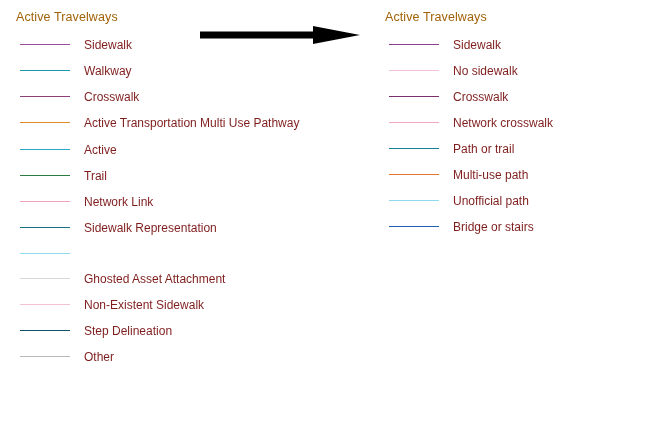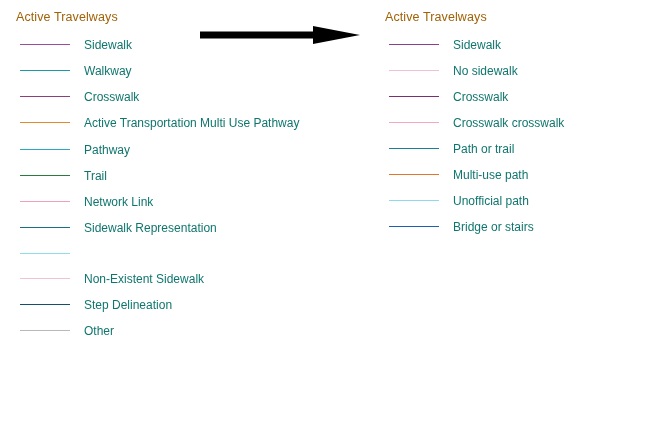--- a/index.html
+++ b/index.html
@@ -50,21 +50,21 @@
   .swatch-line {
     position: absolute;
     left: 4px;
     right: 4px;
     top: 6px;
     height: 0;
     border-top-style: solid;
   }
   .legend-label {
     font-size: 12px;
-    color: #0f766e;
+    color: #7f1d1d;
     line-height: 15px;
     max-width: 240px;
   }
   .legend-item.two-line { margin-bottom: 12px; text-align: right; }
 
   
   #arrow {
     position: absolute;
     left: 200px;
     top: 26px;
@@ -99,21 +99,21 @@
       <li class="legend-item two-line">
         <span class="swatch-wrap">
           <span class="swatch-line" style="border-top-color: rgb(224, 138, 46); border-top-width: 1.4px;"></span>
         </span>
         <span class="legend-label">Active Transportation Multi Use Pathway</span>
       </li>
       <li class="legend-item">
         <span class="swatch-wrap">
           <span class="swatch-line" style="border-top-color: rgb(42, 168, 196); border-top-width: 1.4px;"></span>
         </span>
-        <span class="legend-label">Pathway</span>
+        <span class="legend-label">Active</span>
       </li>
       <li class="legend-item">
         <span class="swatch-wrap">
           <span class="swatch-line" style="border-top-color: rgb(43, 122, 63); border-top-width: 1.4px;"></span>
         </span>
         <span class="legend-label">Trail</span>
       </li>
       <li class="legend-item">
         <span class="swatch-wrap">
           <span class="swatch-line" style="border-top-color: rgb(240, 160, 184); border-top-width: 1.4px;"></span>
@@ -123,20 +123,26 @@
       <li class="legend-item">
         <span class="swatch-wrap">
           <span class="swatch-line" style="border-top-color: rgb(26, 111, 128); border-top-width: 1.4px;"></span>
         </span>
         <span class="legend-label">Sidewalk Representation</span>
       </li>
       <li class="legend-item">
         <span class="swatch-wrap">
           <span class="swatch-line" style="border-top-color: rgb(143, 220, 234); border-top-width: 1.4px;"></span>
         </span>
+      </li>
+      <li class="legend-item">
+        <span class="swatch-wrap">
+          <span class="swatch-line" style="border-top-color: rgb(216, 216, 216); border-top-width: 1.2px;"></span>
+        </span>
+        <span class="legend-label">Ghosted Asset Attachment</span>
       </li>
       <li class="legend-item">
         <span class="swatch-wrap">
           <span class="swatch-line" style="border-top-color: rgb(242, 194, 212); border-top-width: 1.4px;"></span>
         </span>
         <span class="legend-label">Non-Existent Sidewalk</span>
       </li>
       <li class="legend-item">
         <span class="swatch-wrap">
           <span class="swatch-line" style="border-top-color: rgb(19, 80, 107); border-top-width: 1.6px;"></span>
@@ -179,21 +185,21 @@
       <li class="legend-item">
         <span class="swatch-wrap">
           <span class="swatch-line" style="border-top-color: rgb(122, 47, 110); border-top-width: 1.6px;"></span>
         </span>
         <span class="legend-label">Crosswalk</span>
       </li>
       <li class="legend-item">
         <span class="swatch-wrap">
           <span class="swatch-line" style="border-top-color: rgb(244, 168, 192); border-top-width: 1.4px;"></span>
         </span>
-        <span class="legend-label">Crosswalk crosswalk</span>
+        <span class="legend-label">Network crosswalk</span>
       </li>
       <li class="legend-item">
         <span class="swatch-wrap">
           <span class="swatch-line" style="border-top-color: rgb(26, 127, 150); border-top-width: 1.6px;"></span>
         </span>
         <span class="legend-label">Path or trail</span>
       </li>
       <li class="legend-item">
         <span class="swatch-wrap">
           <span class="swatch-line" style="border-top-color: rgb(224, 119, 42); border-top-width: 1.6px;"></span>

